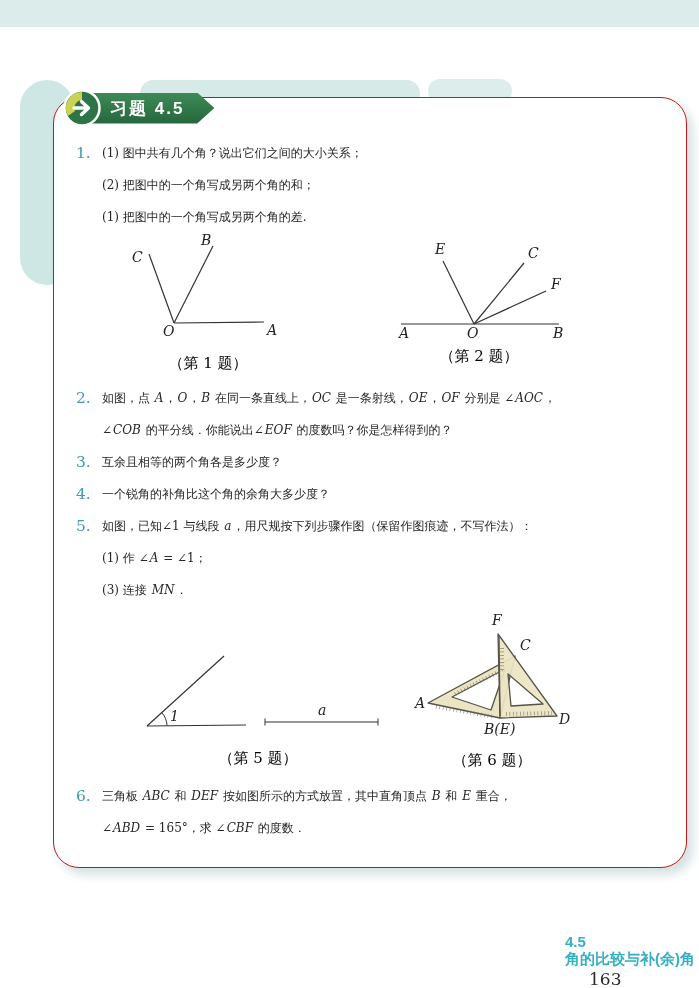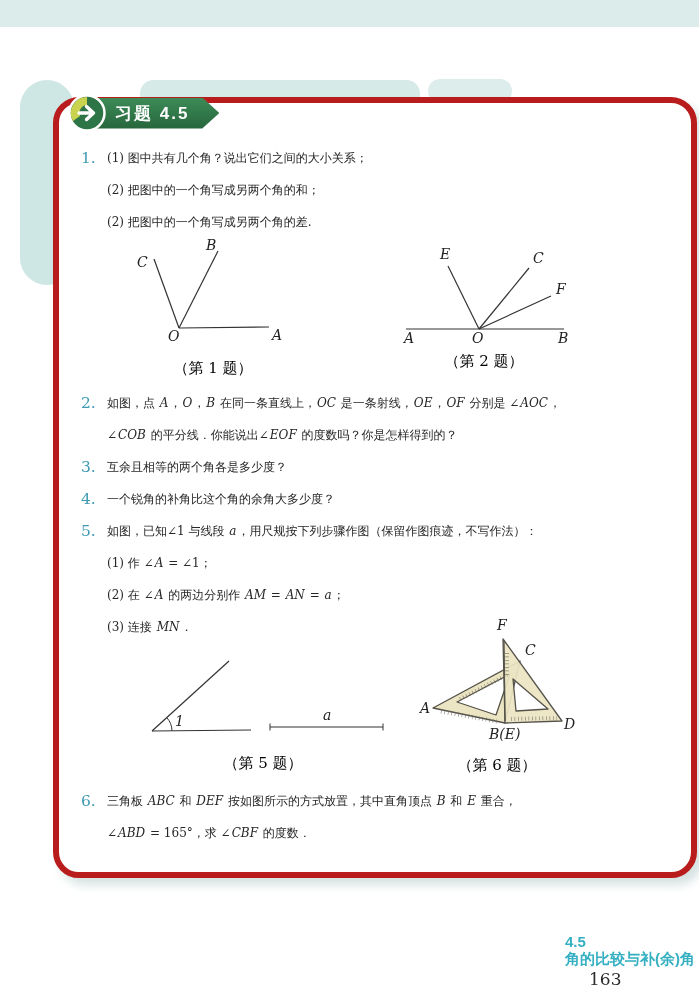--- a/index.html
+++ b/index.html
@@ -4,21 +4,21 @@
 <style>
   html,body{margin:0;padding:0;}
   body{width:699px;height:988px;background:#ffffff;overflow:hidden;position:relative;
        font-family:"DejaVu Serif","Liberation Serif",serif;color:#262626;}
   .band{position:absolute;left:0;top:0;width:699px;height:27px;background:#dbecea;}
   .blob{position:absolute;background:#cfe7e4;z-index:0;}
   .blob1{left:20px;top:80px;width:54px;height:205px;border-radius:32px;}
   .blob2{left:140px;top:80px;width:280px;height:27px;border-radius:14px;background:#d6eae8;}
   .blob3{left:428px;top:79px;width:84px;height:24px;border-radius:12px;background:#ddedeb;}
   .card{position:absolute;left:53px;top:97px;width:632px;height:769px;background:#ffffff;
-        border:6px solid #b91c1c;border-radius:26px;z-index:1;
+        border:1px solid #b91c1c;border-radius:26px;z-index:1;
         box-shadow:6px 7px 10px rgba(165,190,190,.45);}
   .badge{position:absolute;left:9px;top:-9px;display:flex;align-items:center;z-index:3;}
   .badge-icon{width:38px;height:38px;z-index:4;}
   .badge-plate{height:31px;line-height:31px;margin-left:-9px;padding:0 30px 0 18px;
         background:linear-gradient(180deg,#3d8b57,#26663c);color:#fff;
         font-family:"Liberation Sans",sans-serif;font-weight:bold;font-size:17px;letter-spacing:2px;
         clip-path:polygon(0 0,86% 0,100% 50%,86% 100%,0 100%);}
   .prob{position:absolute;left:22px;right:26px;}
   .row{display:flex;}
   .pnum{width:26px;flex:none;color:#3f9ab2;font-size:15.5px;line-height:32px;}
@@ -52,21 +52,21 @@
     </svg>
     <div class="badge-plate">习题 4.5</div>
   </div>
 
   <div class="prob" style="top:39px">
     <div class="row">
       <span class="pnum">1.</span>
       <div class="ptext">
         <div class="pline"><span>(1) 图中共有几个角？说出它们之间的大小关系；</span></div>
         <div class="pline"><span>(2) 把图中的一个角写成另两个角的和；</span></div>
-        <div class="pline"><span>(2) 把图中的一个角写成另两个角的差.</span></div>
+        <div class="pline"><span>(1) 把图中的一个角写成另两个角的差.</span></div>
       </div>
     </div>
   </div>
 
   <div class="fig" style="left:64px;top:133px;width:180px;">
     <svg width="180" height="120" viewBox="0 0 180 120">
       <line x1="56" y1="92" x2="146" y2="91" stroke="#333" stroke-width="1.2"></line>
       <line x1="56" y1="92" x2="95" y2="15" stroke="#333" stroke-width="1.2"></line>
       <line x1="56" y1="92" x2="31" y2="23" stroke="#333" stroke-width="1.2"></line>
       <text class="flabel" x="14" y="31">C</text>
@@ -111,21 +111,20 @@
       <span class="pnum">4.</span>
       <div class="ptext">
         <div class="pline"><span>一个锐角的补角比这个角的余角大多少度？</span></div>
       </div>
     </div>
     <div class="row">
       <span class="pnum">5.</span>
       <div class="ptext">
         <div class="pline"><span>如图，已知∠1 与线段 </span><span class="m">a</span><span>，用尺规按下列步骤作图（保留作图痕迹，不写作法）：</span></div>
         <div class="pline"><span>(1) 作 ∠</span><span class="m">A</span><span> = ∠1；</span></div>
-        <div class="pline"><span>(2) 在 ∠</span><span class="m">A</span><span> 的两边分别作 </span><span class="m">AM</span><span> = </span><span class="m">AN</span><span> = </span><span class="m">a</span><span>；</span></div>
         <div class="pline"><span>(3) 连接 </span><span class="m">MN</span><span>．</span></div>
       </div>
     </div>
   </div>
 
   <div class="fig" style="left:64px;top:548px;width:280px;">
     <svg width="280" height="100" viewBox="0 0 280 100">
       <line x1="29" y1="80" x2="128" y2="79" stroke="#333" stroke-width="1.2"></line>
       <line x1="29" y1="80" x2="106" y2="10" stroke="#333" stroke-width="1.2"></line>
       <path d="M 49 79.8 A 20 20 0 0 0 43.6 66.5" fill="none" stroke="#333" stroke-width="1"></path>

